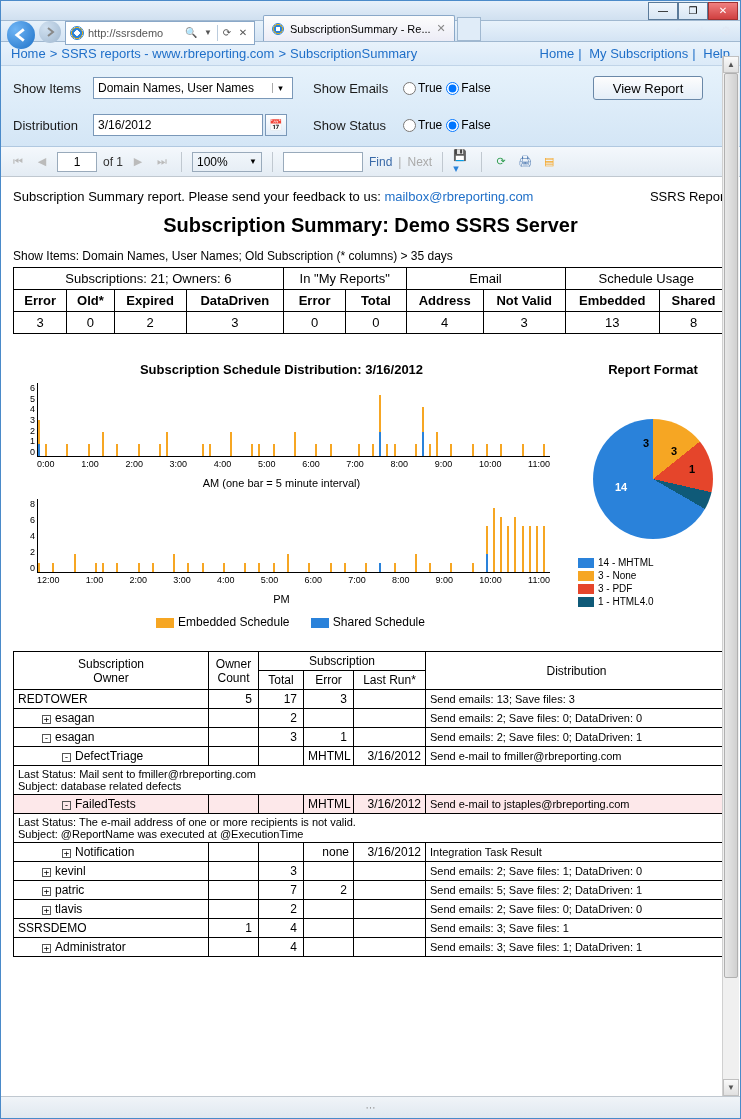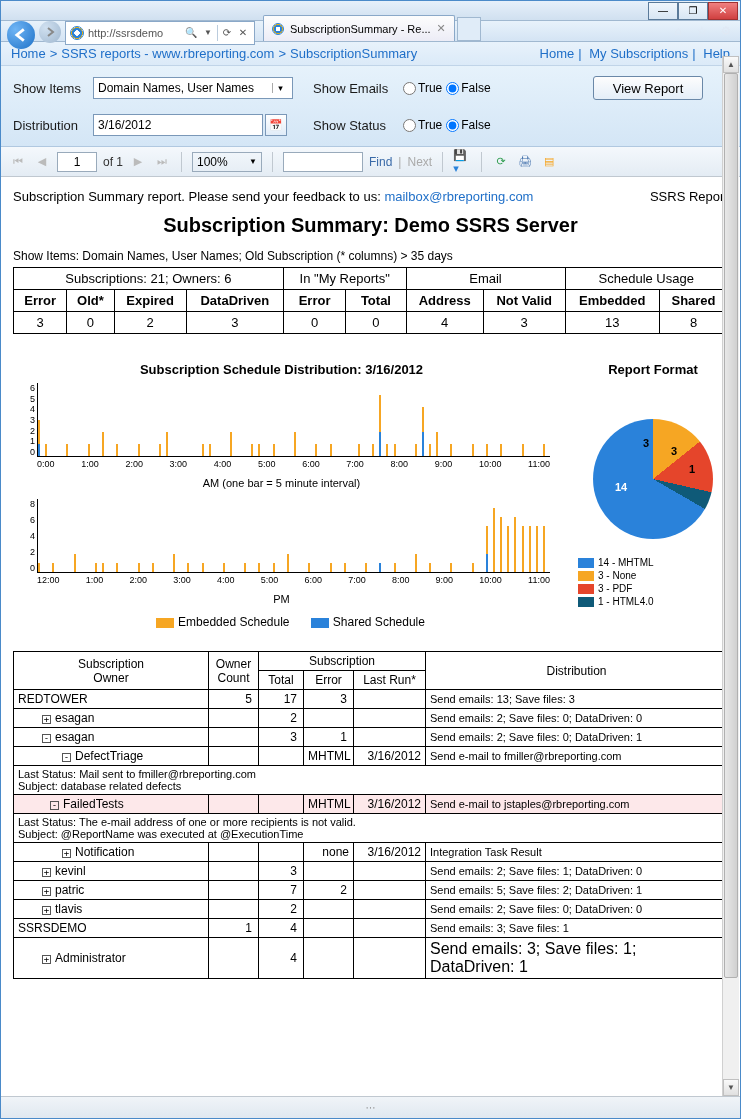--- a/index.html
+++ b/index.html
@@ -521,21 +521,21 @@
           <td class="num"></td>
           <td class="num"></td>
           <td style="text-align: right;">MHTML</td>
           <td style="text-align: right;">3/16/2012</td>
           <td style="font-size: 11px;">Send e-mail to fmiller@rbreporting.com</td>
         </tr>
         <tr class="status-row">
           <td colspan="6">Last Status: Mail sent to fmiller@rbreporting.com<br>Subject: database related defects</td>
         </tr>
         <tr class="row-error">
-          <td style="padding-left: 36px; text-align: left;"><span class="expand">-</span><span>FailedTests</span></td>
+          <td style="padding-left: 48px; text-align: left;"><span class="expand">-</span><span>FailedTests</span></td>
           <td class="num"></td>
           <td class="num"></td>
           <td style="text-align: right;">MHTML</td>
           <td style="text-align: right;">3/16/2012</td>
           <td style="font-size: 11px;">Send e-mail to jstaples@rbreporting.com</td>
         </tr>
         <tr class="status-row">
           <td colspan="6">Last Status: The e-mail address of one or more recipients is not valid.<br>Subject: @ReportName was executed at @ExecutionTime</td>
         </tr>
         <tr>
@@ -577,21 +577,21 @@
           <td class="num"></td>
           <td style="text-align: right;"></td>
           <td style="font-size: 11px;">Send emails: 3; Save files: 1</td>
         </tr>
         <tr>
           <td style="padding-left: 28px; text-align: left;"><span class="expand">+</span><span>Administrator</span></td>
           <td class="num"></td>
           <td class="num">4</td>
           <td class="num"></td>
           <td style="text-align: right;"></td>
-          <td style="font-size: 16px;">Send emails: 3; Save files: 1; DataDriven: 1</td>
+          <td style="font-size: 11px;">Send emails: 3; Save files: 1; DataDriven: 1</td>
         </tr>
       </tbody>
   </table>
 
   <div class="report-footer">
     
     
     
   </div>
 </div>

